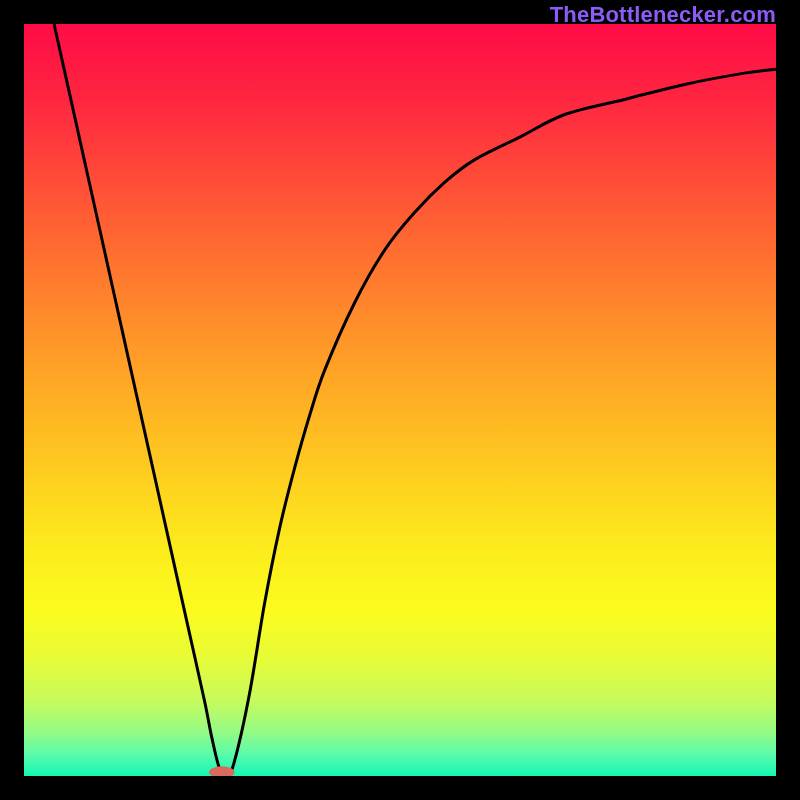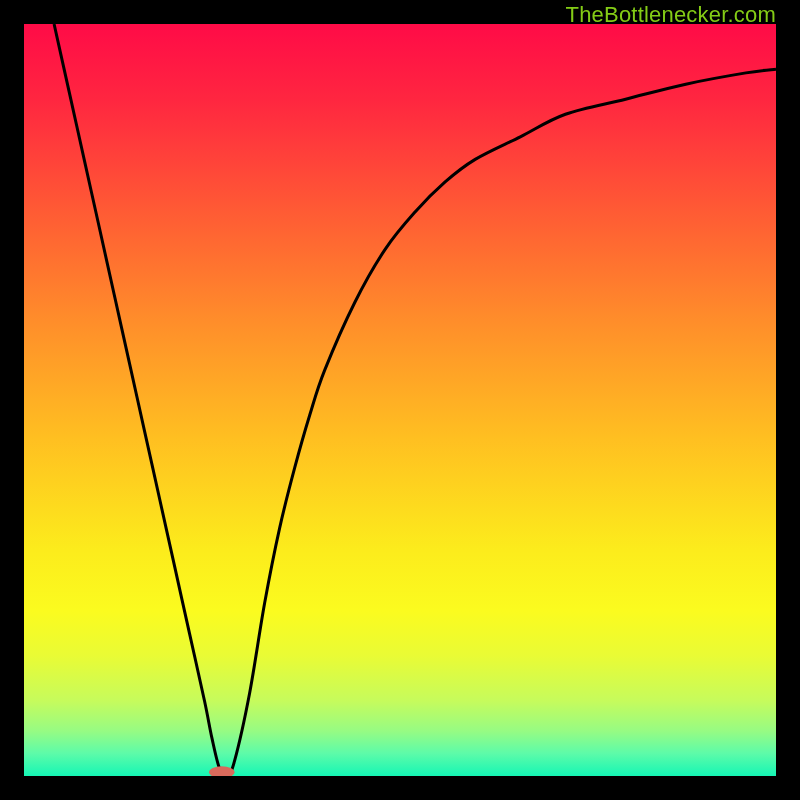--- a/index.html
+++ b/index.html
@@ -23,23 +23,23 @@
     position: absolute;
     left: 0;
     top: 0;
     width: 752px;
     height: 752px;
   }
   .watermark {
     position: absolute;
     top: 2px;
     right: 24px;
-    color: #84cc16;
+    color: #8b5cf6;
     font-size: 22px;
-    font-weight: 400;
+    font-weight: 700;
     letter-spacing: 0.2px;
   }
   svg { display: block; }
 </style>
 </head>
 <body>
 
 <div class="watermark">TheBottlenecker.com</div>
 
 <div class="frame">

